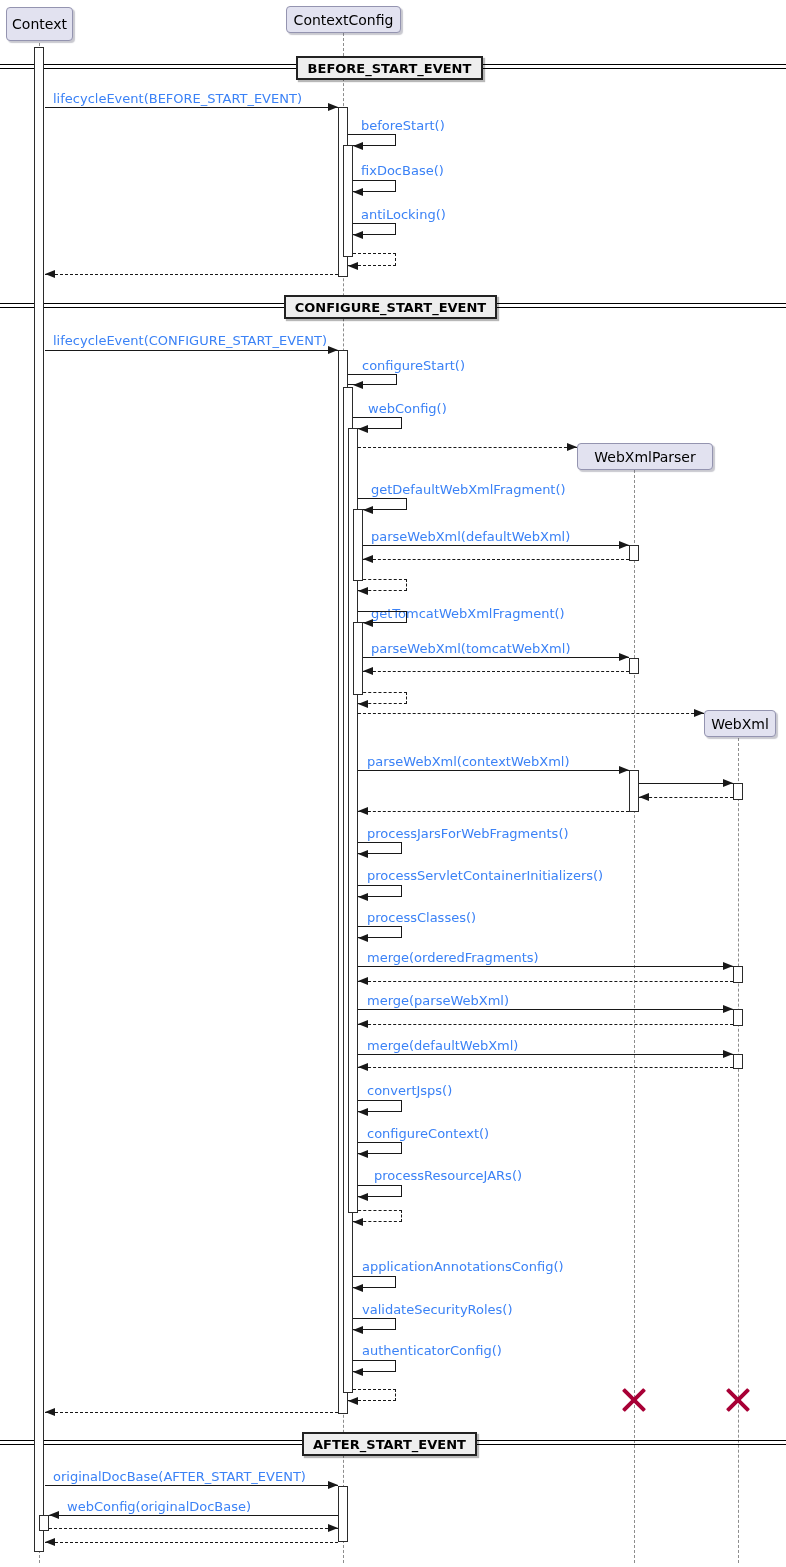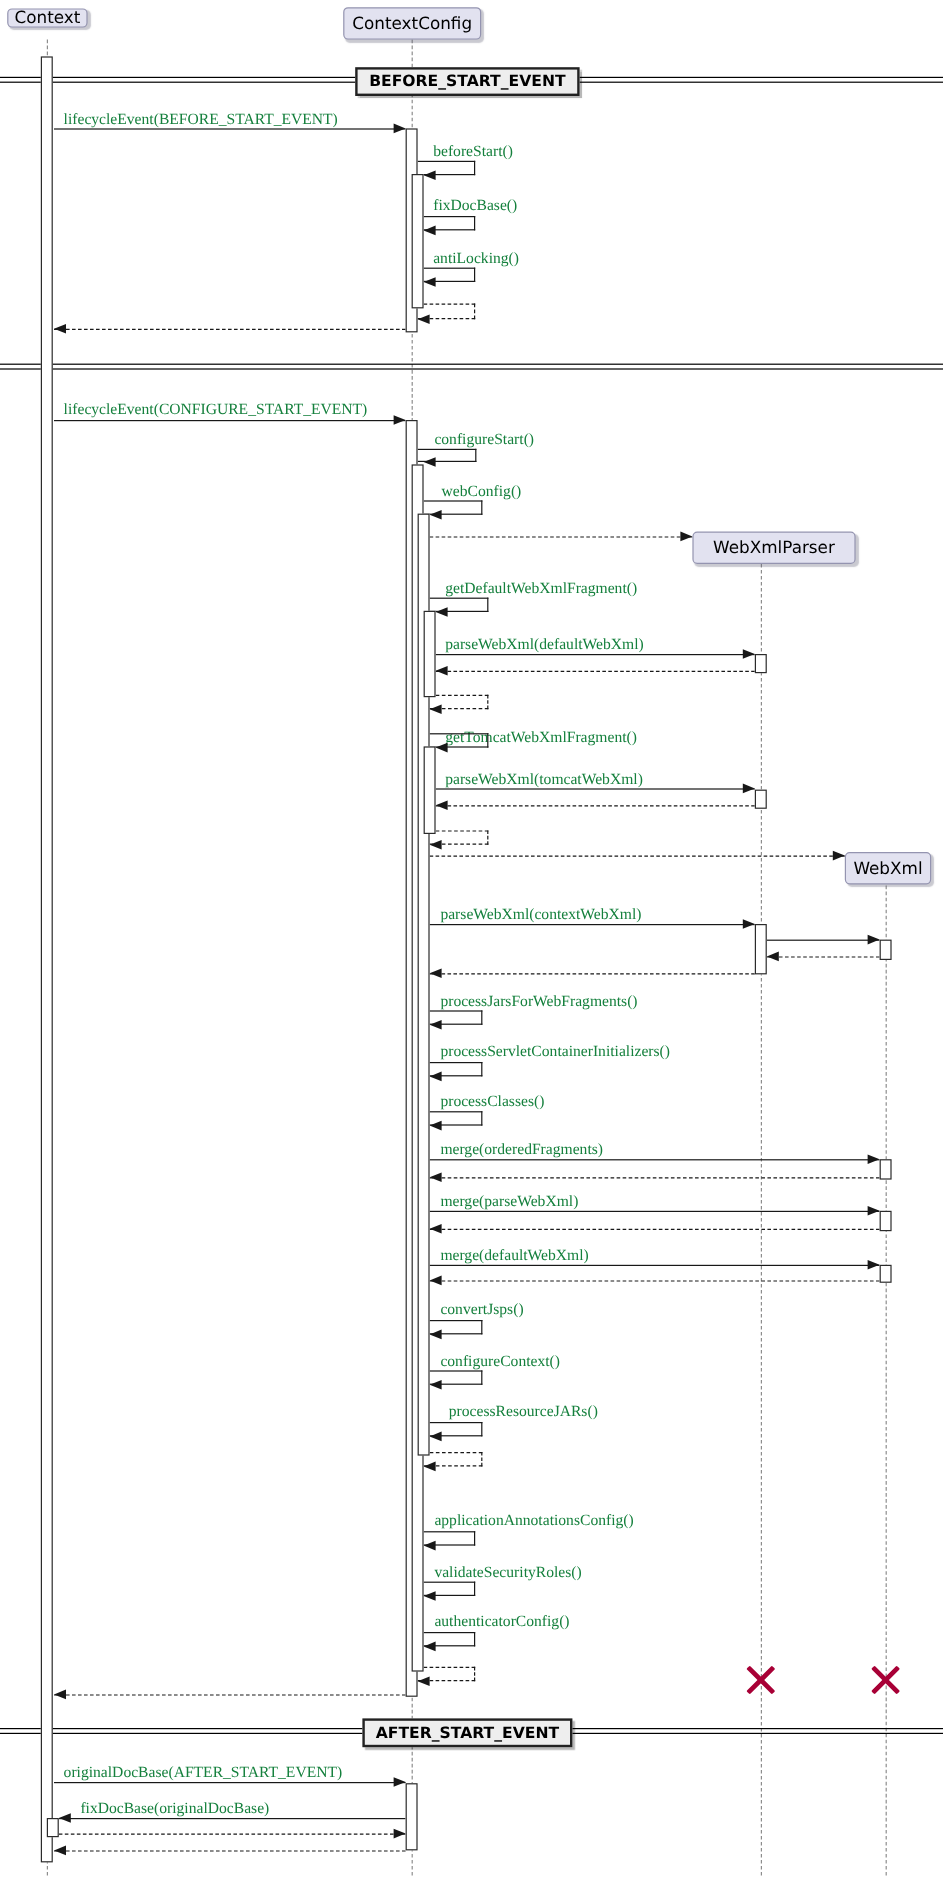--- a/index.html
+++ b/index.html
@@ -20,21 +20,21 @@
   
   .ln{position:absolute;height:0;border-top:1px solid #181818;}
   .lnd{position:absolute;height:0;border-top:1px dashed #181818;}
   
   .ahr{position:absolute;width:0;height:0;border-left:10px solid #181818;border-top:4px solid transparent;border-bottom:4px solid transparent;}
   .ahl{position:absolute;width:0;height:0;border-right:10px solid #181818;border-top:4px solid transparent;border-bottom:4px solid transparent;}
   
   .loop{position:absolute;border-top:1px solid #181818;border-right:1px solid #181818;border-bottom:1px solid #181818;box-sizing:border-box;}
   .loopd{position:absolute;border-top:1px dashed #181818;border-right:1px dashed #181818;border-bottom:1px dashed #181818;box-sizing:border-box;}
   
-  .lbl{position:absolute;font-size:13px;white-space:nowrap;color:#15803d;font-family:Liberation Serif, serif;}
+  .lbl{position:absolute;font-size:13px;white-space:nowrap;color:#3b82f6;}
   
   .x{position:absolute;width:24px;height:24px;}
   .x::before,.x::after{content:"";position:absolute;left:-3px;top:10px;width:30px;height:4px;background:#A80036;border-radius:1px;}
   .x::before{transform:rotate(45deg);}
   .x::after{transform:rotate(-45deg);}
 </style>
 </head>
 <body>
 
 <div id="diagram">
@@ -184,21 +184,21 @@
   <div class="loopd" style="left:348px;top:1389px;width:48px;height:12px"></div>
   <div class="ahl" style="left:348px;top:1397px"></div>
 
   <div class="lnd" style="left:45px;top:1412px;width:293px"></div>
   <div class="ahl" style="left:45px;top:1408px"></div>
 
   <div class="lbl" style="left:53px;top:1469px">originalDocBase(AFTER_START_EVENT)</div>
   <div class="ln" style="left:45px;top:1485px;width:293px"></div>
   <div class="ahr" style="left:328px;top:1481px"></div>
 
-  <div class="lbl" style="left:67px;top:1499px">fixDocBase(originalDocBase)</div>
+  <div class="lbl" style="left:67px;top:1499px">webConfig(originalDocBase)</div>
   <div class="ln" style="left:49px;top:1515px;width:289px"></div>
   <div class="ahl" style="left:49px;top:1511px"></div>
   <div class="lnd" style="left:49px;top:1528px;width:289px"></div>
   <div class="ahr" style="left:328px;top:1524px"></div>
 
   <div class="lnd" style="left:45px;top:1542px;width:293px"></div>
   <div class="ahl" style="left:45px;top:1538px"></div>
 
   <div class="act" style="left:34px;top:47px;height:1505px"></div>
   <div class="act" style="left:39px;top:1515px;height:16px"></div>
@@ -216,36 +216,39 @@
   <div class="act" style="left:629px;top:658px;height:16px"></div>
   <div class="act" style="left:629px;top:770px;height:42px"></div>
 
   <div class="act" style="left:733px;top:783px;height:17px"></div>
   <div class="act" style="left:733px;top:966px;height:17px"></div>
   <div class="act" style="left:733px;top:1009px;height:17px"></div>
   <div class="act" style="left:733px;top:1054px;height:15px"></div>
 
   <div class="act" style="left:338px;top:1486px;height:56px"></div>
 
-  <div class="pbox" style="left:6px;top:7px;width:67px;height:16px">
+  <div class="pbox" style="left:6px;top:7px;width:67px;height:34px">
     <span>Context</span>
   </div>
   <div class="pbox" style="left:286px;top:6px;width:115px;height:27px">
     <span>ContextConfig</span>
   </div>
   <div class="pbox" style="left:577px;top:443px;width:136px;height:27px">
     <span>WebXmlParser</span>
   </div>
   <div class="pbox" style="left:704px;top:710px;width:72px;height:27px">
     <span>WebXml</span>
   </div>
 
   <div class="dbox" style="left:296px;top:56px;width:187px;height:24px">
     <span>BEFORE_START_EVENT</span>
   </div>
+  <div class="dbox" style="left:284px;top:295px;width:213px;height:24px">
+    <span>CONFIGURE_START_EVENT</span>
+  </div>
   <div class="dbox" style="left:302px;top:1432px;width:175px;height:24px">
     <span>AFTER_START_EVENT</span>
   </div>
 
   <div class="x" style="left:622px;top:1388px"></div>
   <div class="x" style="left:726px;top:1388px"></div>
 
 </div>
 
 </body></html>

